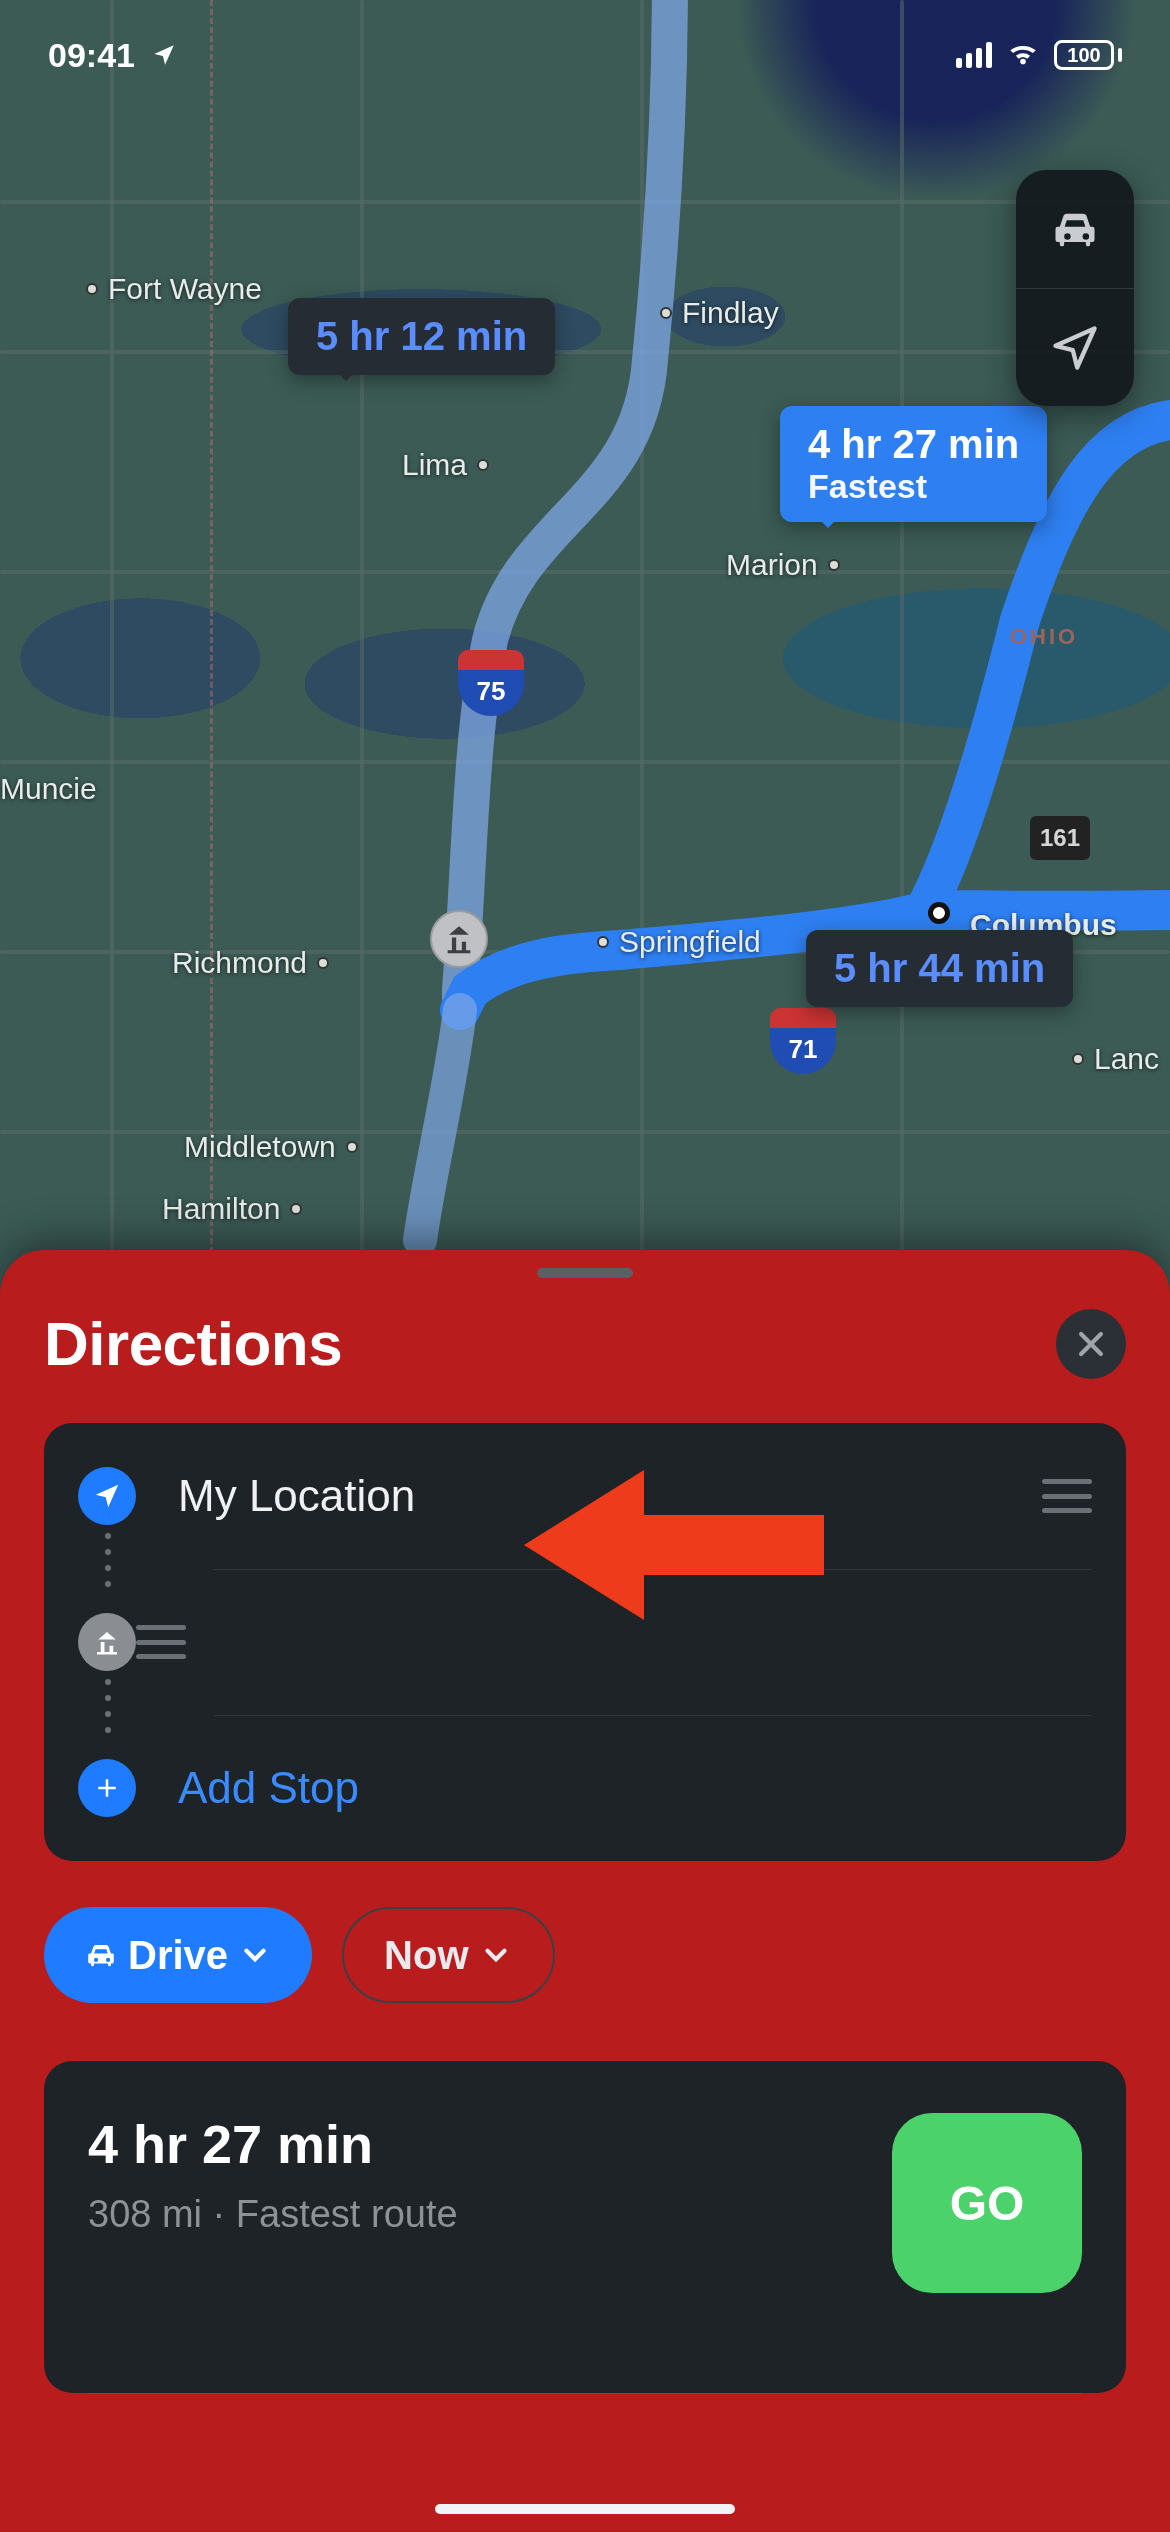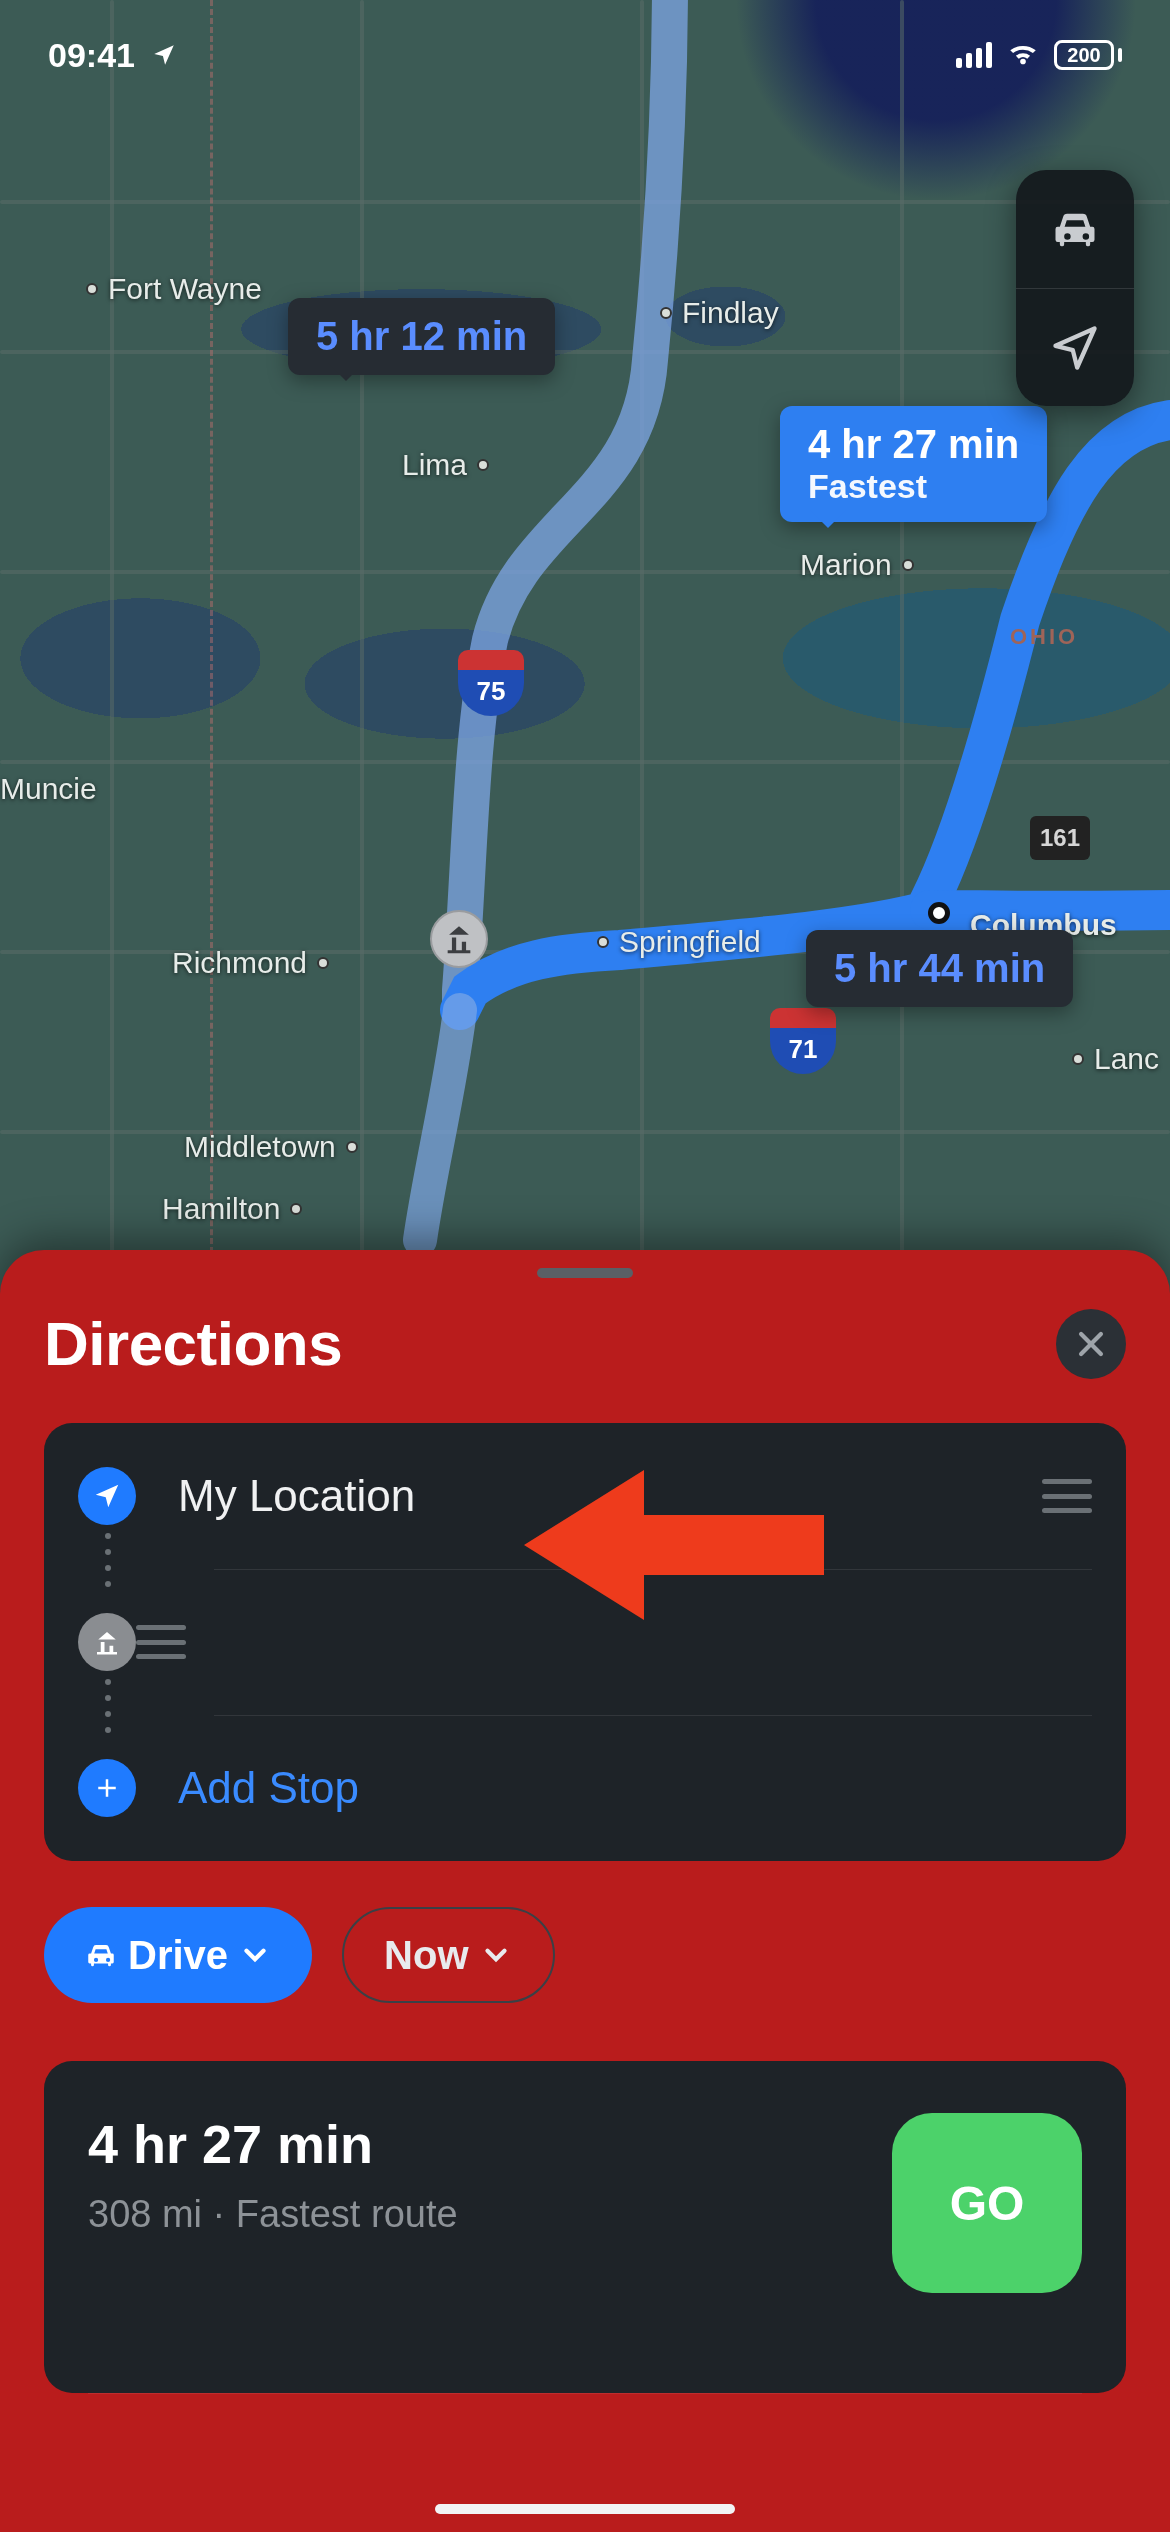--- a/index.html
+++ b/index.html
@@ -194,21 +194,21 @@
       <span>Fort Wayne</span>
     </div>
   <div class="city" style="left:660px;top:296px">
       <span class="dot"></span>
       <span>Findlay</span>
     </div>
   <div class="city" style="left:402px;top:448px">
       <span>Lima</span>
       <span class="dot"></span>
     </div>
-  <div class="city" style="left:800px;top:548px">
+  <div class="city" style="left:726px;top:548px">
       <span>Marion</span>
       <span class="dot"></span>
     </div>
   <div class="city" style="left:0px;top:772px">
       <span>Muncie</span>
     </div>
   <div class="city" style="left:597px;top:925px">
       <span class="dot"></span>
       <span>Springfield</span>
     </div>
@@ -286,21 +286,21 @@
         <i></i>
         <i></i>
         <i></i>
         <i></i>
       </div>
     <div class="wifi"><svg viewBox="0 0 24 24">
           <path d="M12 20a2 2 0 110-4 2 2 0 010 4zm-5-6a8 8 0 0110 0l-2 2a5 5 0 00-6 0zM3 10a15 15 0 0118 0l-2 2a12 12 0 00-14 0z"></path>
         </svg></div>
     <div class="batt">
       <div class="body">
-          <span>200</span>
+          <span>100</span>
         </div>
         <div class="tip"></div>
     </div>
   </div>
 </div>
 
 <div class="sheet">
   <div class="grabber"></div>
 
   <div class="sheet-header">

